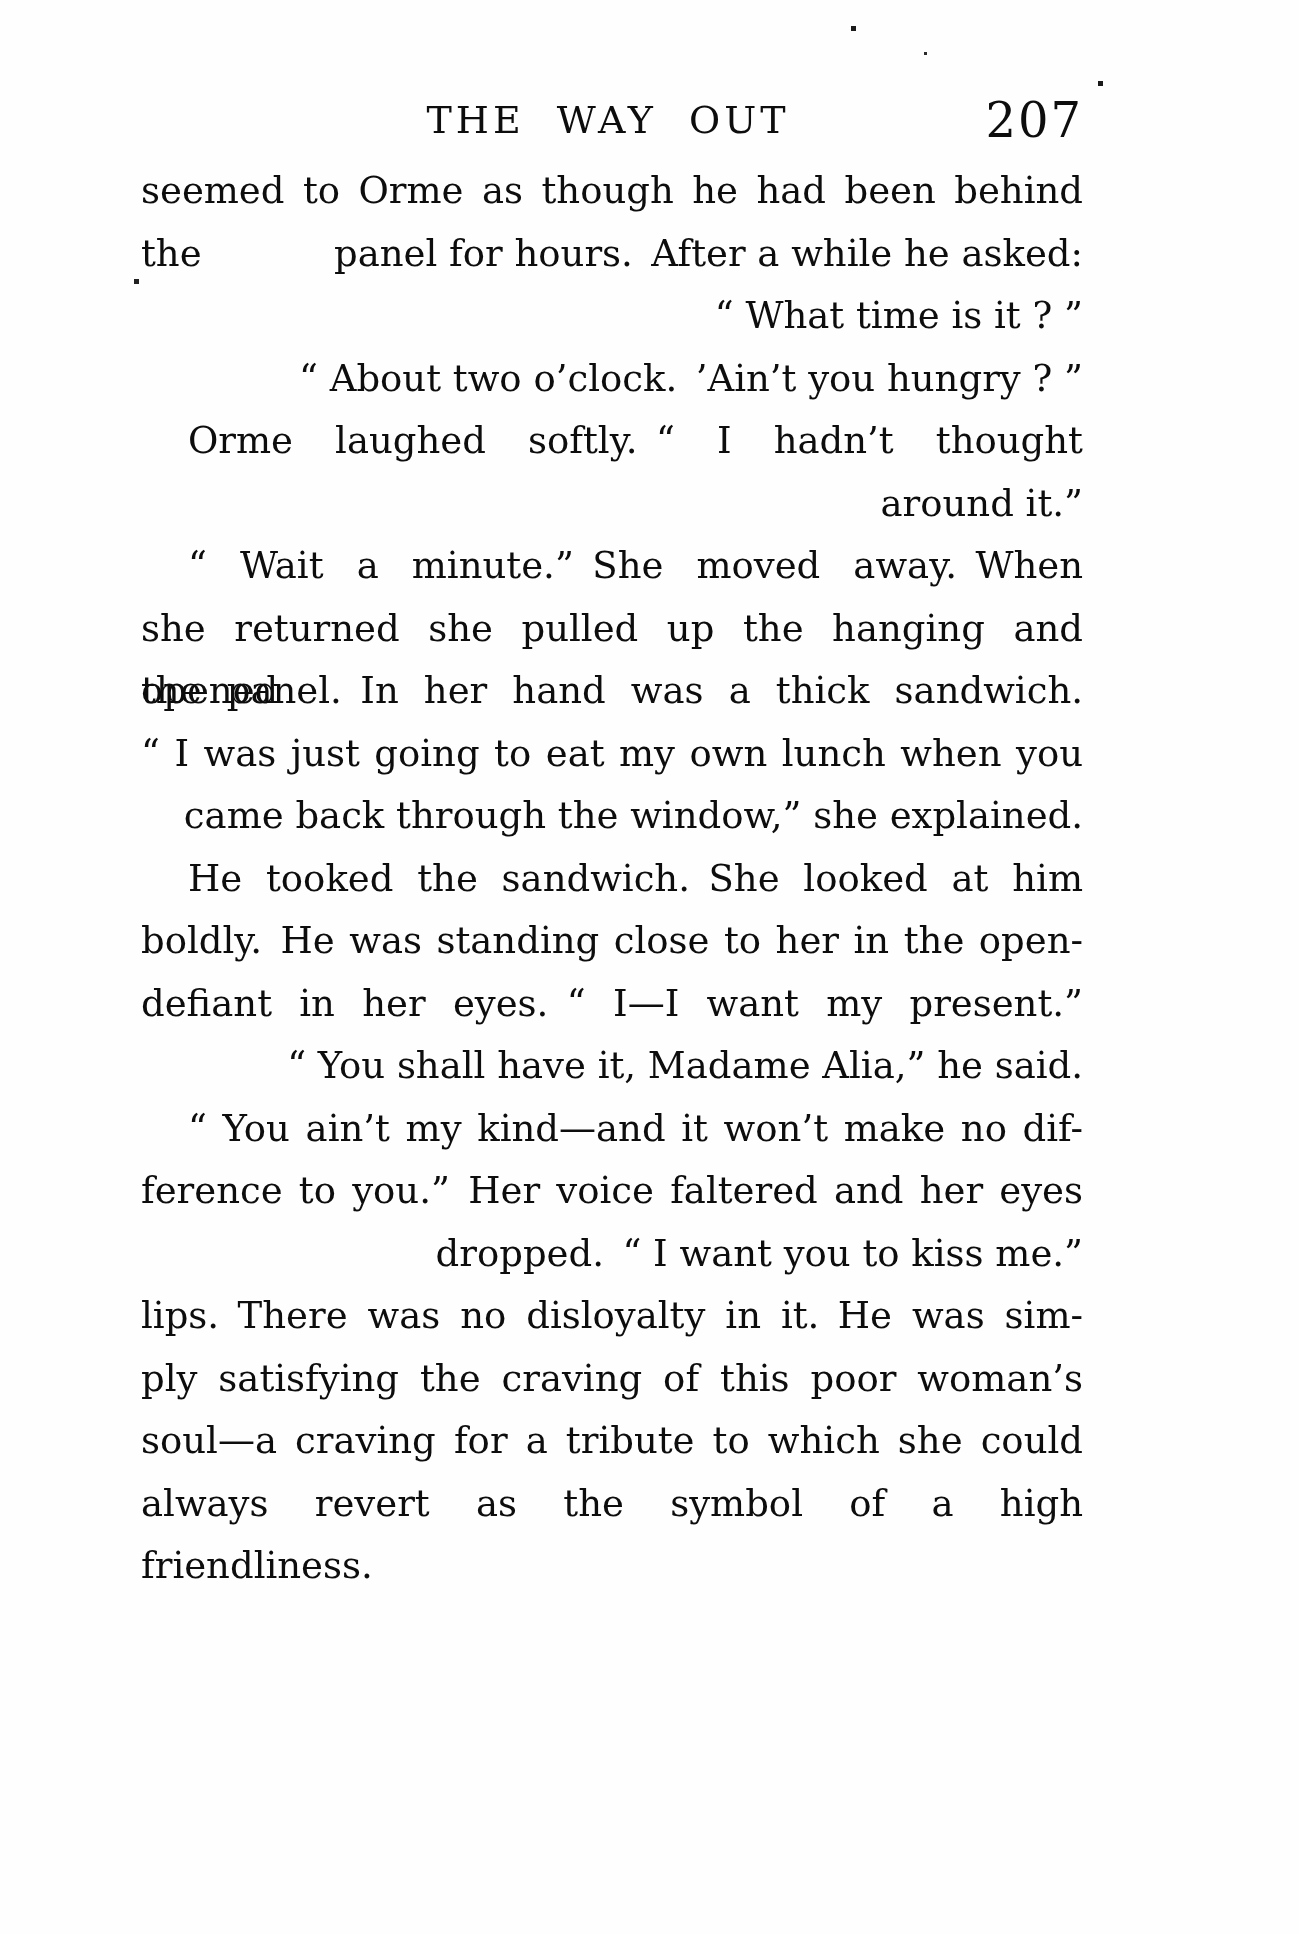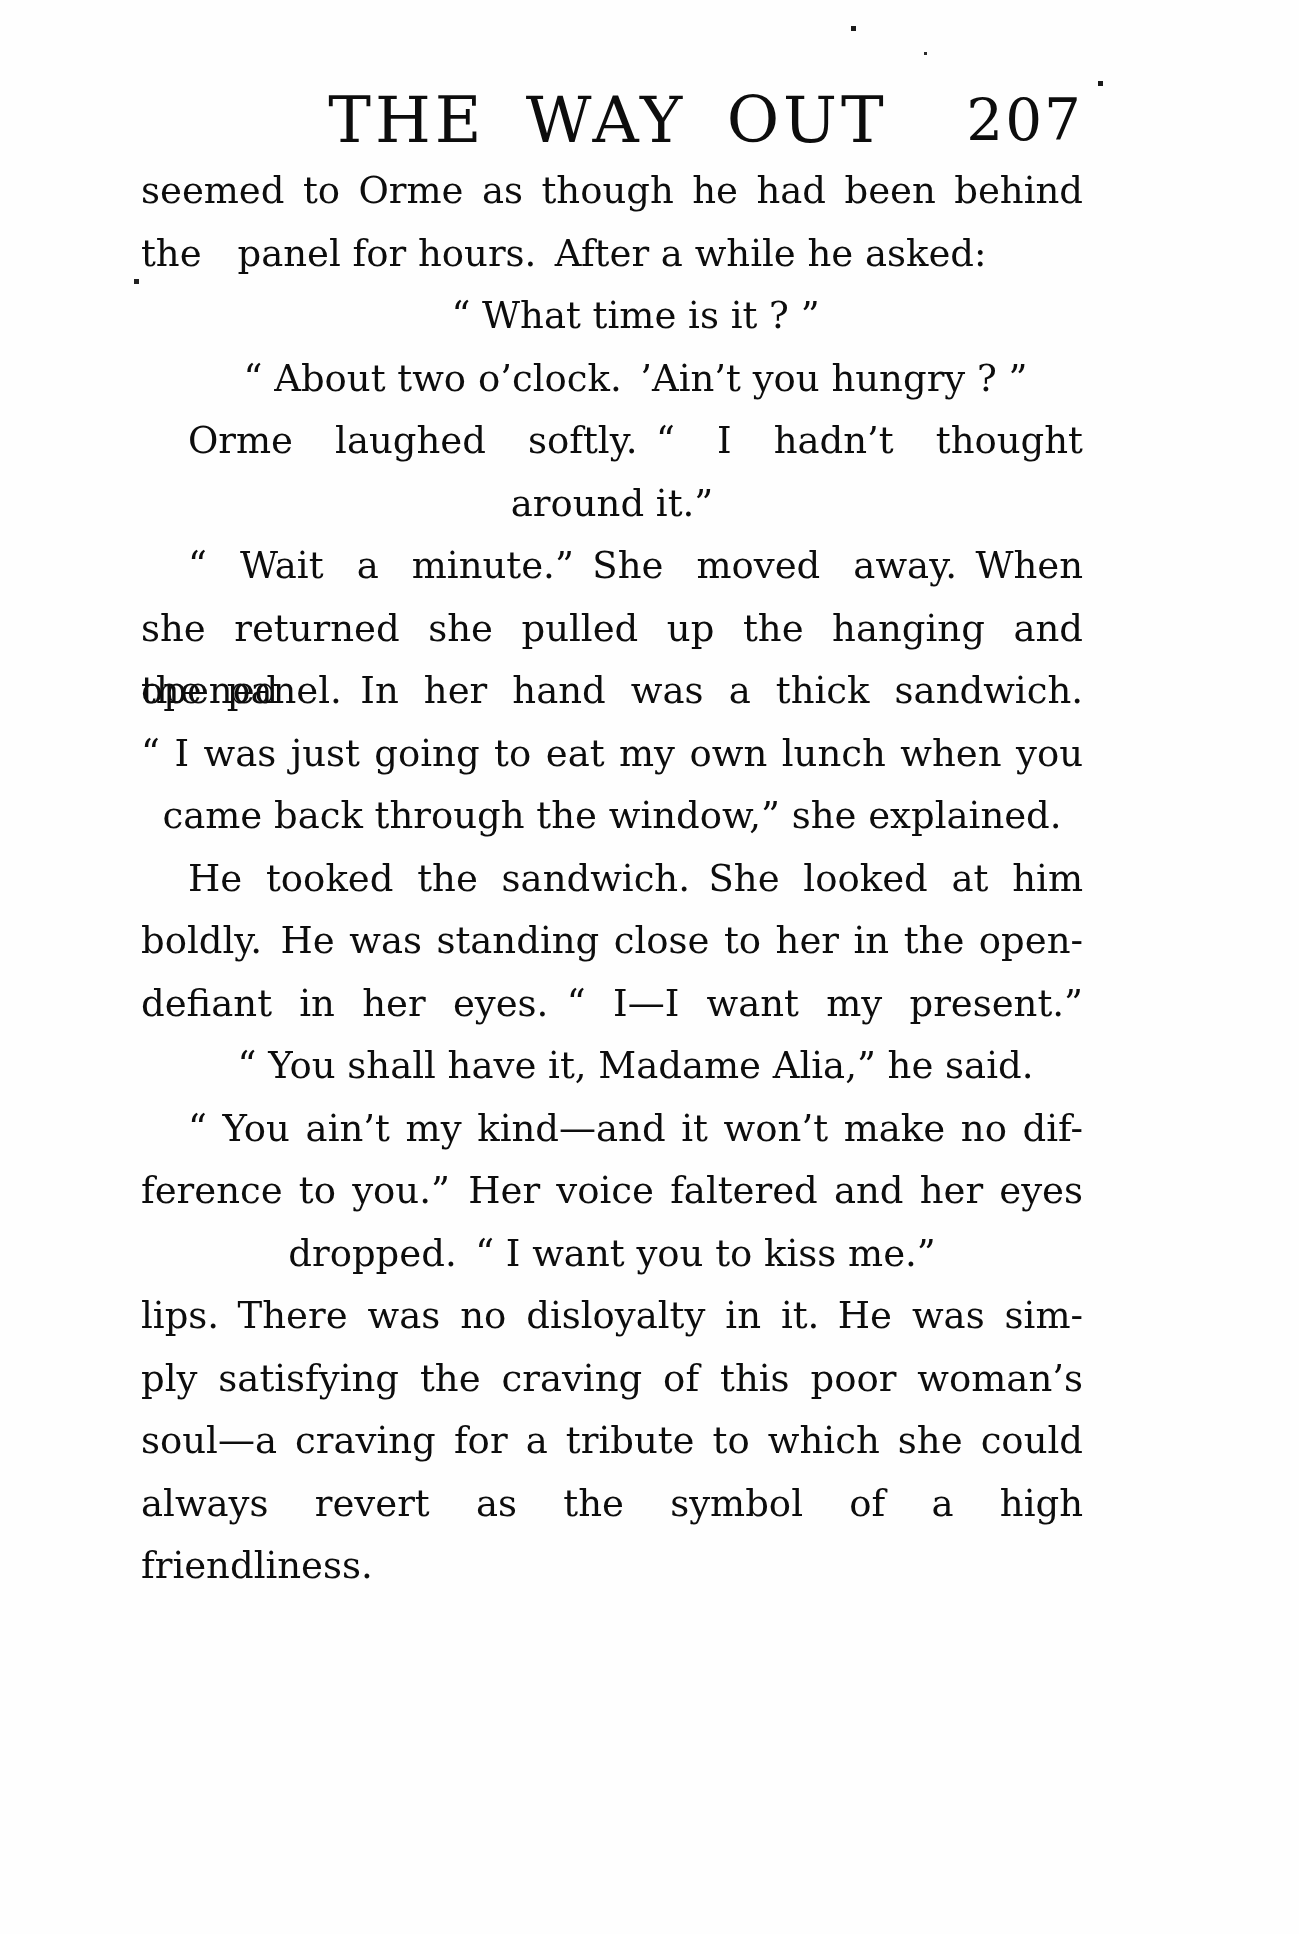--- a/index.html
+++ b/index.html
@@ -17,35 +17,35 @@
     background: #fefefe;
     color: #0d0d0d;
     font-family: "DejaVu Serif", "Liberation Serif", serif;
   }
   .running-head {
     position: absolute;
     top: 92px;
     left: 133px;
     width: 950px;
     height: 56px;
-    font-size: 64px;
+    font-size: 38px;
     line-height: 56px;
   }
   .running-title {
     display: block;
     text-align: center;
     letter-spacing: 4px;
     word-spacing: 16px;
     white-space: nowrap;
   }
   .folio {
     position: absolute;
     top: 92px;
     right: 216px;
-    font-size: 58px;
+    font-size: 48px;
     line-height: 56px;
     letter-spacing: 2px;
   }
   .text-block {
     position: absolute;
     top: 160px;
     left: 133px;
     width: 950px;
     font-size: 37px;
     line-height: 62.5px;
@@ -53,21 +53,21 @@
   .line {
     height: 62.5px;
     overflow: visible;
     margin-left: 8px;
   }
   .line.j {
     text-align: justify;
     text-align-last: justify;
   }
   .line.l {
-    text-align: center;
+    text-align: right;
   }
   .line.ind {
     text-indent: 47px;
   }
   
   .specks {
     position: absolute;
     top: 0; left: 0;
     width: 1px; height: 1px;
     background: transparent;

